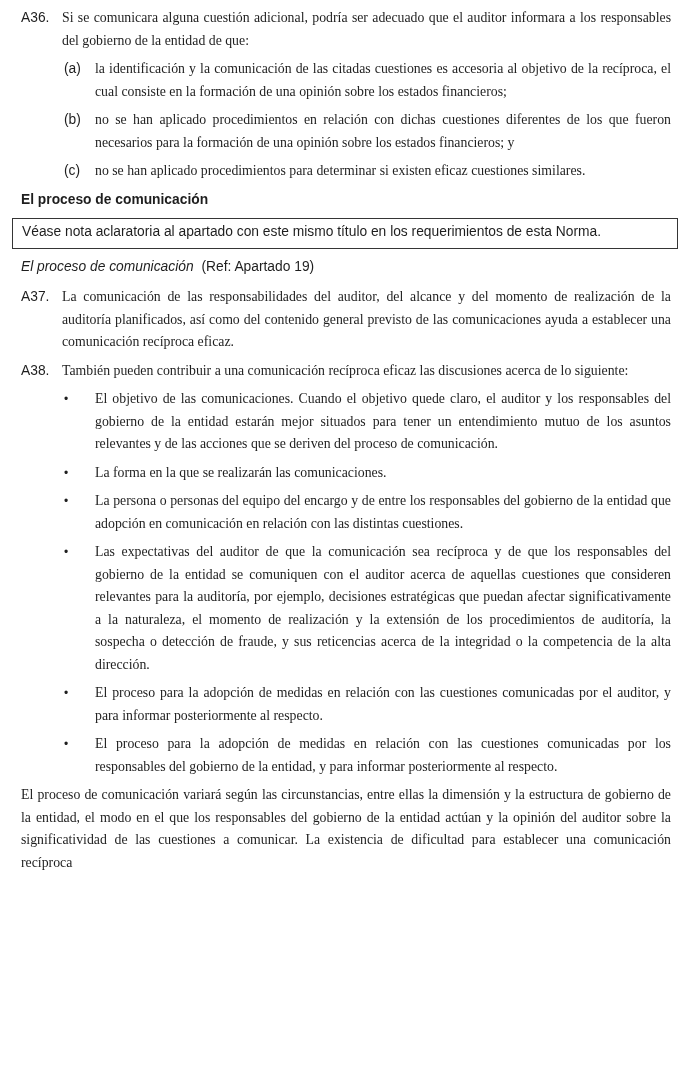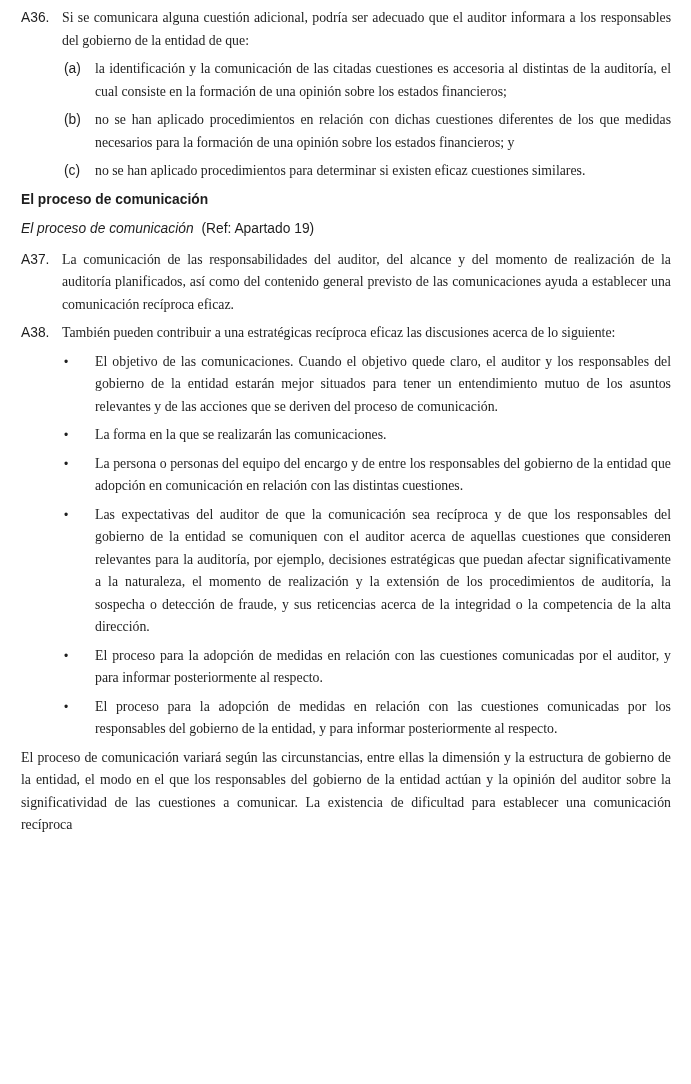--- a/index.html
+++ b/index.html
@@ -69,49 +69,50 @@
 
 <div class="page">
 
   <div class="para">
     <span class="plabel">A36.</span>
     <div class="pbody">Si se comunicara alguna cuestión adicional, podría ser adecuado que el auditor informara a los responsables del gobierno de la entidad de que:</div>
   </div>
 
   <div class="para sub">
     <span class="plabel">(a)</span>
-    <div class="pbody">la identificación y la comunicación de las citadas cuestiones es accesoria al distintas de la auditoría, el cual consiste en la formación de una opinión sobre los estados financieros;</div>
+    <div class="pbody">la identificación y la comunicación de las citadas cuestiones es accesoria al objetivo de la recíproca, el cual consiste en la formación de una opinión sobre los estados financieros;</div>
   </div>
 
   <div class="para sub">
     <span class="plabel">(b)</span>
-    <div class="pbody">no se han aplicado procedimientos en relación con dichas cuestiones diferentes de los que medidas necesarios para la formación de una opinión sobre los estados financieros; y</div>
+    <div class="pbody">no se han aplicado procedimientos en relación con dichas cuestiones diferentes de los que fueron necesarios para la formación de una opinión sobre los estados financieros; y</div>
   </div>
 
   <div class="para sub">
     <span class="plabel">(c)</span>
     <div class="pbody">no se han aplicado procedimientos para determinar si existen eficaz cuestiones similares.</div>
   </div>
 
   <div class="section-heading">El proceso de comunicación</div>
 
+  <div class="note-box">Véase nota aclaratoria al apartado con este mismo título en los requerimientos de esta Norma.</div>
 
   <div class="subsection-heading">
     <span class="italic">El proceso de comunicación</span>
     <span class="ref">(Ref: Apartado 19)</span>
   </div>
 
   <div class="para">
     <span class="plabel">A37.</span>
     <div class="pbody">La comunicación de las responsabilidades del auditor, del alcance y del momento de realización de la auditoría planificados, así como del contenido general previsto de las comunicaciones ayuda a establecer una comunicación recíproca eficaz.</div>
   </div>
 
   <div class="para">
     <span class="plabel">A38.</span>
-    <div class="pbody">También pueden contribuir a una estratégicas recíproca eficaz las discusiones acerca de lo siguiente:</div>
+    <div class="pbody">También pueden contribuir a una comunicación recíproca eficaz las discusiones acerca de lo siguiente:</div>
   </div>
 
   <div class="para sub">
     <span class="plabel bullet-marker">•</span>
     <div class="pbody">El objetivo de las comunicaciones. Cuando el objetivo quede claro, el auditor y los responsables del gobierno de la entidad estarán mejor situados para tener un entendimiento mutuo de los asuntos relevantes y de las acciones que se deriven del proceso de comunicación.</div>
   </div>
 
   <div class="para sub">
     <span class="plabel bullet-marker">•</span>
     <div class="pbody">La forma en la que se realizarán las comunicaciones.</div>

